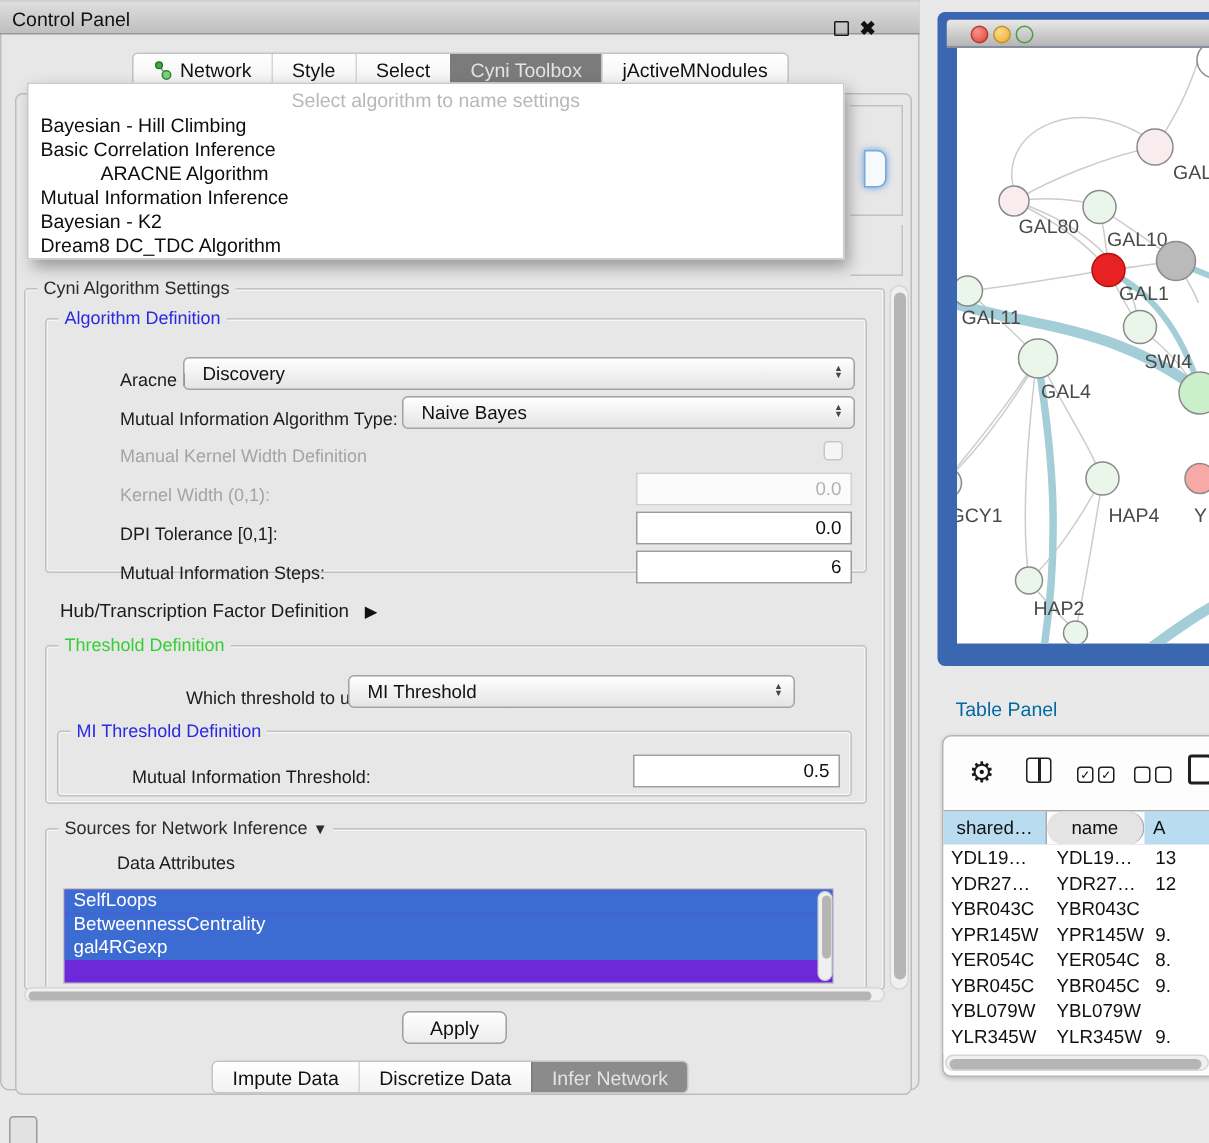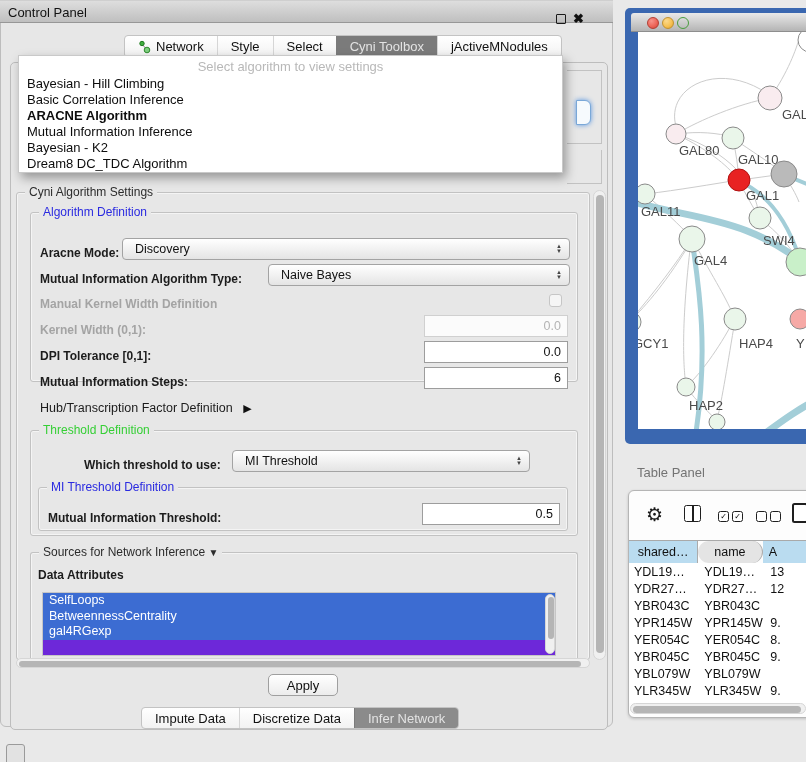--- a/index.html
+++ b/index.html
@@ -1,20 +1,20 @@
 <!DOCTYPE html>
 <html><head>
 <meta charset="utf-8">
 <style>
   html,body{margin:0;padding:0;}
   #root{position:relative;width:806px;height:762px;background:#e9e9e9;overflow:hidden;
         font-family:"Liberation Sans",sans-serif;-webkit-font-smoothing:antialiased;}
   .abs{position:absolute;box-sizing:border-box;}
   .lbl{font-size:12px;color:#1c1c1c;white-space:nowrap;}
-  .b{font-weight:bold;}
+  .b{font-weight:normal;margin-left:40px;}
   .dis{color:#a4a4a4;}
   
   .titlebar{background:linear-gradient(#dedede,#bfbfbf);border-top:1px solid #cfcfcf;border-bottom:1px solid #979797;}
   .win-title{font-size:13px;color:#111;}
   
   .tabstrip{display:flex;align-items:stretch;background:linear-gradient(#ffffff,#f2f2f2);
             border:1px solid #c3c3c3;border-radius:4px;overflow:hidden;height:23px;}
   .tab{display:flex;align-items:center;padding:0 13px;font-size:13px;color:#111;border-left:1px solid #d6d6d6;cursor:default;white-space:nowrap;}
   .tab:first-child{border-left:none;}
   .tab.sel{background:#7b7b7b;color:#e3e3e3;border-left-color:#7b7b7b;}
@@ -64,21 +64,21 @@
 
   <div class="abs" style="left:0;top:8;width:613px;height:727px;background:#e7e7e7;border:1px solid #bdbdbd;border-radius:0 0 6px 6px;">
   </div>
 
   <div class="abs titlebar" style="left:0;top:8;width:613px;height:23px;">
     <span class="abs win-title" style="left:8px;top:4px;">Control Panel</span>
     <span class="abs" style="left:556px;top:13px;width:10px;height:10px;border:1.5px solid #1a1a1a;border-radius:1px;"></span>
     <span class="abs" style="left:573px;top:10px;font-size:13px;font-weight:bold;color:#111;">✖</span>
   </div>
 
-  <div class="abs tabstrip" style="left:88px;top:35px;margin-left:36px;">
+  <div class="abs tabstrip" style="left:88px;top:35px;">
     <div class="tab">
       <svg width="13" height="14" style="margin-right:5px">
         <line x1="4" y1="4" x2="9" y2="10" stroke="#888" stroke-width="1"></line>
         <circle cx="4" cy="3.5" r="2.2" fill="#3fae3f" stroke="#1f7a1f"></circle>
         <circle cx="9" cy="10" r="2.8" fill="#7fd07f" stroke="#2f8a2f"></circle>
       </svg>
       <span>Network</span>
     </div>
     <div class="tab">
         <span>Style</span>
@@ -195,21 +195,21 @@
       </div>
     <div class="tab">
         <span>Discretize Data</span>
       </div>
     <div class="tab sel" style="background:#8b8b8b;justify-content:center;">
         <span>Infer Network</span>
       </div>
   </div>
 
   <div class="abs popup" style="left:18px;top:55px;width:545px;height:118px;z-index:30;">
-    <div class="pop-ph">Select algorithm to view settings</div>
+    <div class="pop-ph">Select algorithm to name settings</div>
     <div>
         <div class="pi">Bayesian - Hill Climbing</div>
         <div class="pi">Basic Correlation Inference</div>
         <div class="pi b">ARACNE Algorithm</div>
         <div class="pi">Mutual Information Inference</div>
         <div class="pi">Bayesian - K2</div>
         <div class="pi">Dream8 DC_TDC Algorithm</div>
       </div>
   </div>
 
@@ -275,21 +275,21 @@
       <text x="-5" y="316" class="nlabel">GCY1</text>
       <circle cx="97" cy="287" r="11" fill="#eaf6ea" stroke="#8a8a8a" stroke-width="1"></circle>
       <text x="101" y="316" class="nlabel">HAP4</text>
       <circle cx="162" cy="287" r="10" fill="#f6a9a6" stroke="#8a8a8a" stroke-width="1"></circle>
       <text x="158" y="316" class="nlabel">Y</text>
       <circle cx="48" cy="355" r="9" fill="#eaf6ea" stroke="#8a8a8a" stroke-width="1"></circle>
       <text x="51" y="378" class="nlabel">HAP2</text>
       <circle cx="79" cy="390" r="8" fill="#eaf6ea" stroke="#8a8a8a" stroke-width="1"></circle>
     </svg>
 
-  <span class="abs" style="left:637px;top:465px;font-size:13px;color:#737373;">Table Panel</span>
+  <span class="abs" style="left:637px;top:465px;font-size:13px;color:#0369a1;">Table Panel</span>
 
   <div class="abs tpanel" style="left:628px;top:490px;width:190px;height:228px;"></div>
 
   <span class="abs tb-ic" style="left:646px;top:503px;font-size:19px;">⚙</span>
   <div class="abs box" style="left:684px;top:505px;width:17px;height:17px;">
     <div style="position:absolute;left:7px;top:0;width:2px;height:100%;background:#1f1f1f;"></div>
   </div>
   <div class="abs" style="left:718px;top:511px;display:flex;gap:3px;">
     <span class="box" style="width:9px;height:9px;font-size:8px;line-height:9px;text-align:center;border-width:1px;">✓</span>
     <span class="box" style="width:9px;height:9px;font-size:8px;line-height:9px;text-align:center;border-width:1px;">✓</span>

